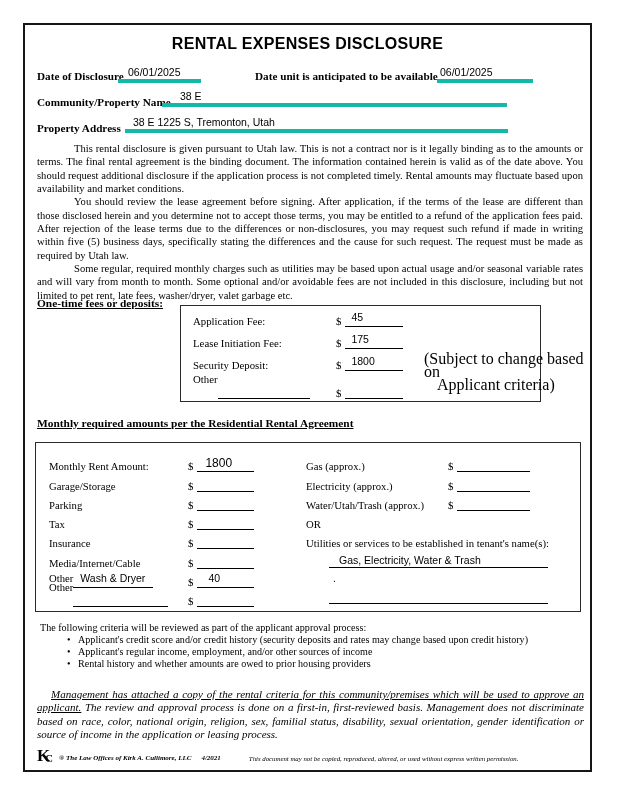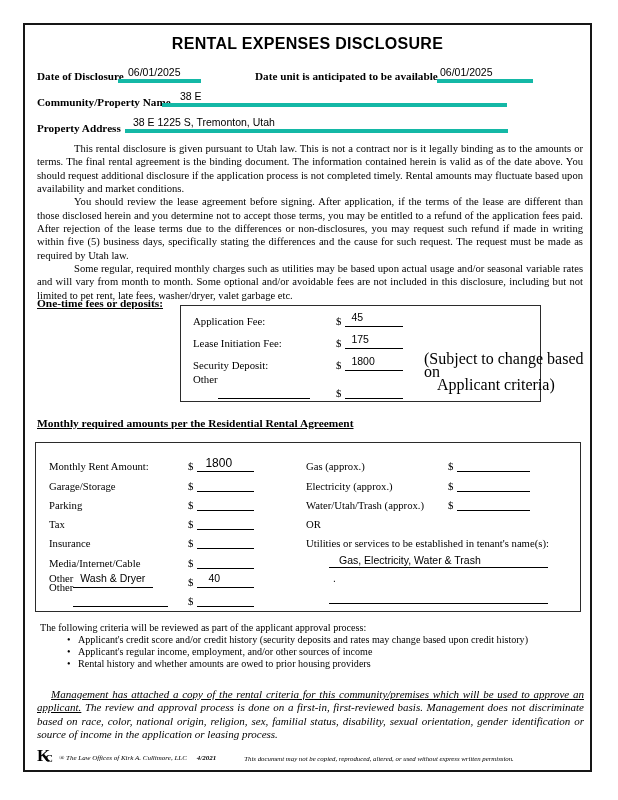--- a/index.html
+++ b/index.html
@@ -43,21 +43,21 @@
   .criteria ul{margin:0;padding:0;list-style:none;}
   .criteria li{position:relative;padding-left:38px;}
   .criteria li::before{content:"\2022";position:absolute;left:27px;}
   .mgmt{position:absolute;left:12px;top:663px;width:547px;font-style:italic;
         font-size:11px;line-height:13.45px;text-align:justify;text-indent:14px;}
   .mgmt .ul{text-decoration:underline;}
   .footer{position:absolute;left:12px;top:723px;right:6px;height:20px;display:flex;align-items:center;}
   .logo{position:relative;width:22px;height:20px;flex:0 0 22px;}
   .logo-k{position:absolute;left:0;top:-2px;font-size:17px;font-weight:bold;}
   .logo-c{position:absolute;left:8px;top:4px;font-size:11px;font-weight:bold;}
-  .firm{font-weight:normal;font-style:italic;font-size:7px;white-space:nowrap;text-align:right;}
+  .firm{font-weight:bold;font-style:italic;font-size:7px;white-space:nowrap;text-align:right;}
   .version{font-weight:bold;font-style:italic;font-size:7px;margin-left:10px;white-space:nowrap;}
   .notice{font-style:italic;font-size:6.8px;margin-left:28px;white-space:nowrap;}
 </style>
 </head>
 <body>
 
 <div class="page">
   <div class="sheet">
 
     <div class="title">RENTAL EXPENSES DISCLOSURE</div>

